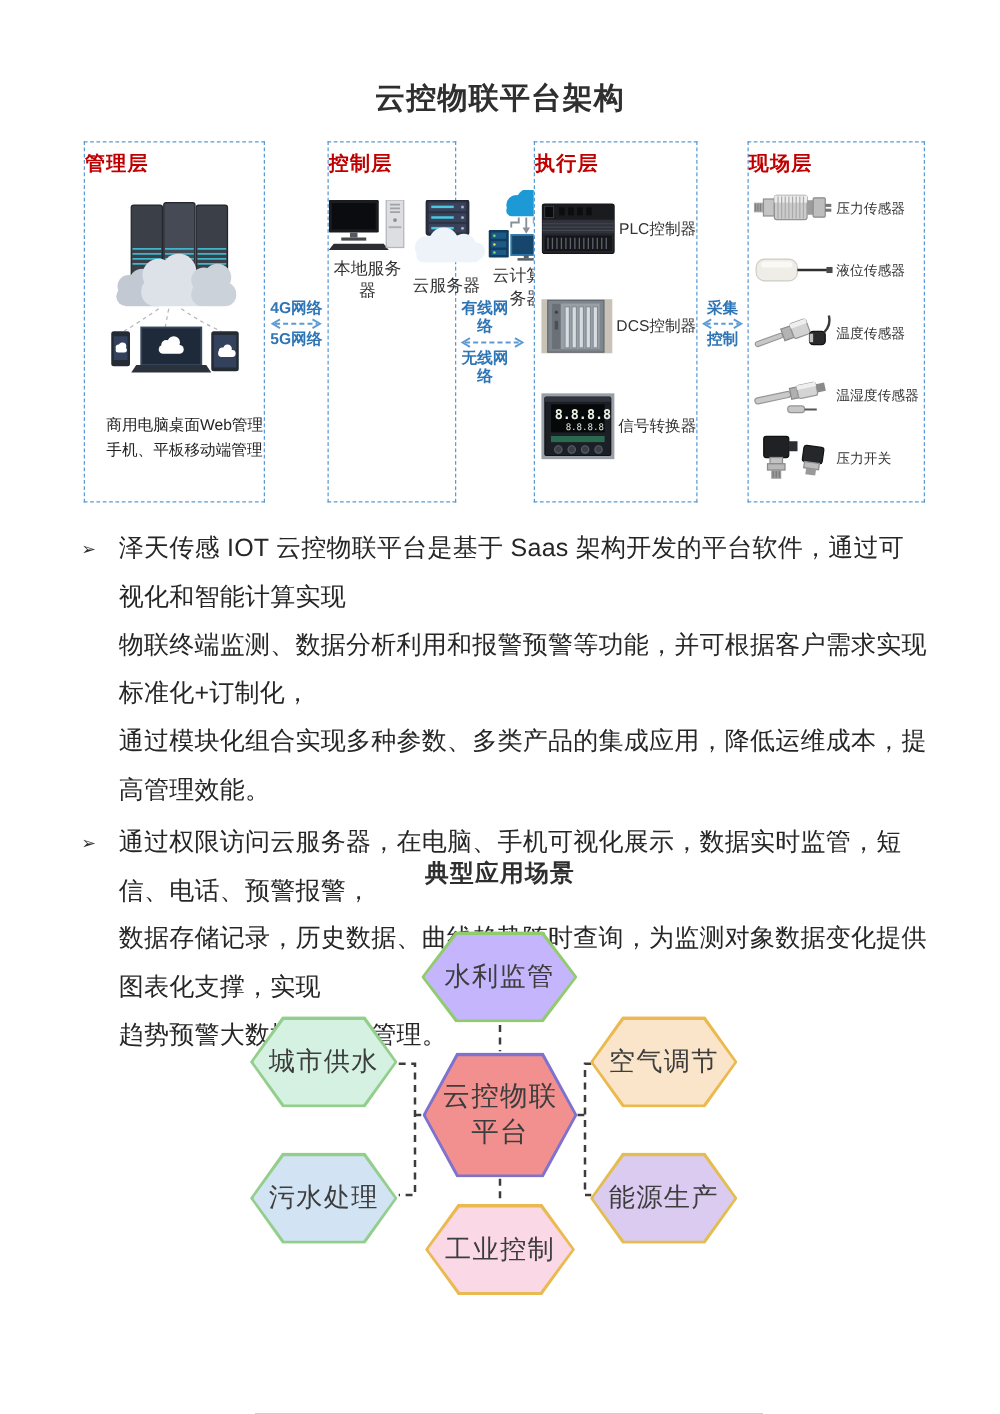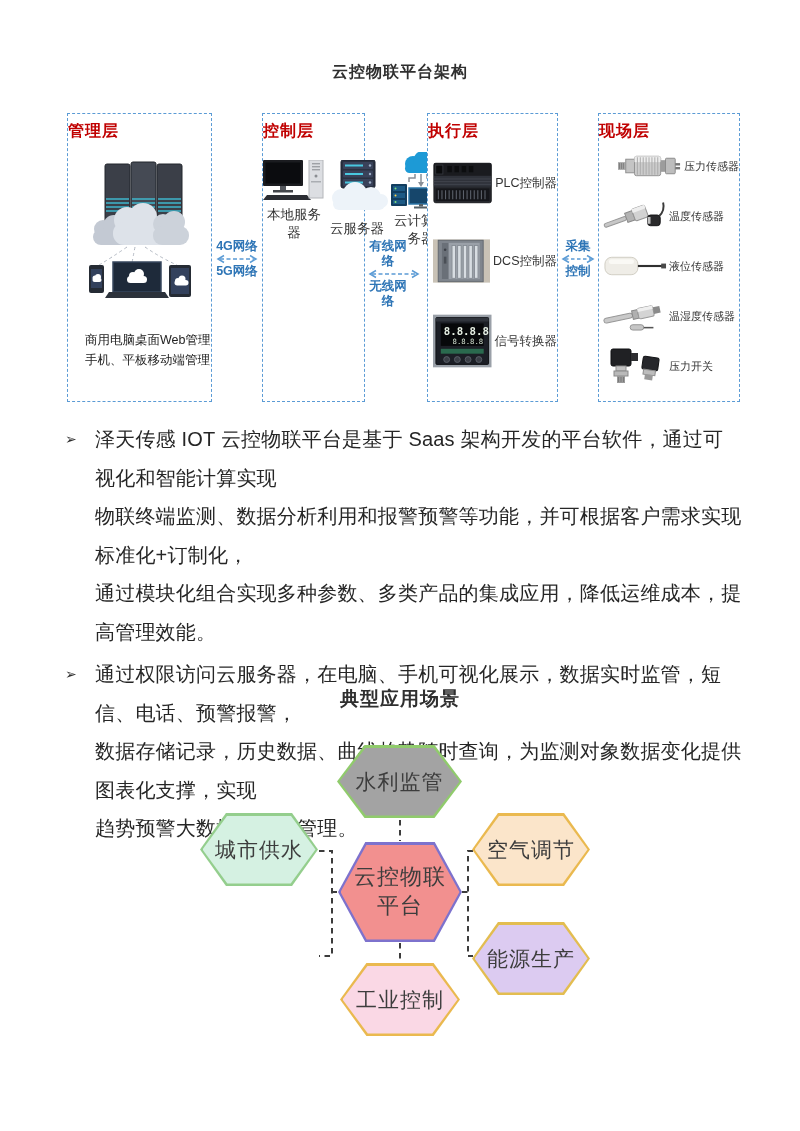--- a/index.html
+++ b/index.html
@@ -6,21 +6,21 @@
   html,body { background:#888; }
   #page {
     position:relative; width:800px; height:1131px; margin:0 auto;
     background:#ffffff; overflow:hidden;
     font-family:"Liberation Sans","DejaVu Sans",sans-serif;
     color:#262626;
   }
   
   .doc-title {
     position:absolute; left:0; width:800px; text-align:center;
-    font-size:16px; font-weight:bold; color:#2f2f2f; letter-spacing:1px;
+    font-size:24px; font-weight:bold; color:#2f2f2f; letter-spacing:1px;
   }
   #arch-title { top:62px; }
   #scenario-title { top:686px; font-size:19px; }
   
   .layer-box {
     position:absolute; top:113px; height:289px;
     border:1.5px dashed #5b9bd5; background:#fff;
   }
   .layer-title {
     text-align:left; color:#c00000; font-weight:bold; font-size:16px;
@@ -309,57 +309,57 @@
       <path d="M5 5 H31" stroke="#5b9bd5" stroke-width="1.5" stroke-dasharray="3.5 2.5" fill="none"></path>
       <polyline points="9,1.5 3,5 9,8.5" stroke="#5b9bd5" stroke-width="1.5" fill="none"></polyline>
       <polyline points="27,1.5 33,5 27,8.5" stroke="#5b9bd5" stroke-width="1.5" fill="none"></polyline>
     </svg>
     <div>控制</div>
   </div>
 
   <div class="layer-box" id="layer-field" style="left:598px; width:142px;">
     <div class="layer-title">现场层</div>
     <div style="display:flex; flex-direction:column; padding:2px 0 0 4px;">
-      <div class="h-row" style="height:44px;justify-content:flex-end;">
+      <div class="h-row" style="height:44px;">
         <svg width="64" height="30" viewBox="0 0 66 30">
           <rect x="0" y="11" width="8" height="8" fill="#a8a8a8"></rect>
           <path d="M1.5 12 V18 M3.5 12 V18 M5.5 12 V18" stroke="#7c7c7c" stroke-width="1"></path>
           <rect x="8" y="8" width="9" height="14" fill="#c4c4c4" stroke="#8f8f8f"></rect>
           <rect x="17" y="5" width="27" height="20" rx="2" fill="#cccccc" stroke="#939393"></rect>
           <rect x="17" y="5" width="27" height="6" fill="#ececec"></rect>
           <path d="M20 6 V24 M23 6 V24 M26 6 V24 M29 6 V24 M32 6 V24 M35 6 V24 M38 6 V24 M41 6 V24" stroke="#a9a9a9" stroke-width="1"></path>
           <rect x="44" y="9" width="5" height="12" fill="#9c9c9c"></rect>
           <rect x="49" y="7" width="10" height="16" rx="1" fill="#bdbdbd" stroke="#8a8a8a"></rect>
           <rect x="59" y="12" width="5" height="2.5" fill="#777777"></rect>
           <rect x="59" y="16" width="5" height="2.5" fill="#777777"></rect>
         </svg>
         <div class="img-label">压力传感器</div>
       </div>
       <div class="h-row" style="height:44px; margin-top:6px;">
+        <svg width="64" height="26" viewBox="0 0 66 26">
+          <rect x="2" y="4" width="34" height="18" rx="7" fill="#efede7" stroke="#cfccc2"></rect>
+          <rect x="6" y="6" width="26" height="5" rx="2.5" fill="#faf9f5"></rect>
+          <path d="M36 13 H62" stroke="#2f2f2f" stroke-width="2.2"></path>
+          <rect x="60" y="10.5" width="5" height="5" fill="#4a4a4a"></rect>
+        </svg>
+        <div class="img-label">液位传感器</div>
+      </div>
+      <div class="h-row" style="height:44px; margin-top:6px;">
         <svg width="64" height="36" viewBox="0 0 66 36">
           <g transform="rotate(-20 24 20)">
             <rect x="0" y="18" width="24" height="4" rx="2" fill="#c7c7c7" stroke="#979797"></rect>
             <rect x="24" y="15" width="8" height="10" fill="#b3b3b3" stroke="#8a8a8a"></rect>
             <rect x="32" y="13.5" width="14" height="13" rx="2" fill="#d2d2d2" stroke="#949494"></rect>
             <rect x="32" y="13.5" width="14" height="4" fill="#eeeeee"></rect>
           </g>
           <rect x="46" y="17" width="13" height="11" rx="3" fill="#2a2a2c" stroke="#131315"></rect>
           <rect x="46" y="19" width="3" height="7" fill="#c0c0c0"></rect>
           <path d="M58 18 Q64 12 62 4" stroke="#3a3a3a" stroke-width="2" fill="none"></path>
         </svg>
         <div class="img-label">温度传感器</div>
-      </div>
-      <div class="h-row" style="height:44px; margin-top:6px;">
-        <svg width="64" height="26" viewBox="0 0 66 26">
-          <rect x="2" y="4" width="34" height="18" rx="7" fill="#efede7" stroke="#cfccc2"></rect>
-          <rect x="6" y="6" width="26" height="5" rx="2.5" fill="#faf9f5"></rect>
-          <path d="M36 13 H62" stroke="#2f2f2f" stroke-width="2.2"></path>
-          <rect x="60" y="10.5" width="5" height="5" fill="#4a4a4a"></rect>
-        </svg>
-        <div class="img-label">液位传感器</div>
       </div>
       <div class="h-row" style="height:44px; margin-top:6px;">
         <svg width="64" height="34" viewBox="0 0 66 34">
           <g transform="rotate(-12 33 14)">
             <rect x="0" y="13" width="30" height="5" rx="2.5" fill="#c9c9c9" stroke="#989898"></rect>
             <rect x="30" y="11" width="6" height="9" fill="#b0b0b0" stroke="#8a8a8a"></rect>
             <rect x="36" y="10" width="16" height="11" rx="2" fill="#d4d4d4" stroke="#9a9a9a"></rect>
             <rect x="36" y="10" width="16" height="3.5" fill="#efefef"></rect>
             <rect x="52" y="12" width="7" height="7" fill="#8a8a8a"></rect>
           </g>
@@ -409,21 +409,21 @@
       <path d="M400 820 V841"></path>
       <path d="M400 943 V962"></path>
       <path d="M319 851 H332 V956 H319"></path>
       <path d="M332 892 H337"></path>
       <path d="M473 851 H468 V956 H473"></path>
       <path d="M462 892 H468"></path>
     </g>
   </svg>
 
   <div class="hex" style="left: 337px; top: 745px; width: 125px; height: 73px; background-color: rgb(144, 203, 108);">
-    <div class="hex-inner" style="background-color: #a3a3a3;">
+    <div class="hex-inner" style="background-color: #c4b5fd;">
       <span class="hex-label">水利监管</span>
     </div>
   </div>
 
   <div class="hex" style="left: 200px; top: 813px; width: 118px; height: 73px; background-color: rgb(148, 206, 141);">
     <div class="hex-inner" style="background-color: rgb(213, 241, 226);">
       <span class="hex-label">城市供水</span>
     </div>
   </div>
 
@@ -433,20 +433,25 @@
 平台</span>
     </div>
   </div>
 
   <div class="hex" style="left: 472px; top: 813px; width: 118px; height: 73px; background-color: rgb(234, 185, 79);">
     <div class="hex-inner" style="background-color: rgb(251, 229, 202);">
       <span class="hex-label">空气调节</span>
     </div>
   </div>
 
+  <div class="hex" style="left: 200px; top: 922px; width: 118px; height: 73px; background-color: rgb(148, 206, 141);">
+    <div class="hex-inner" style="background-color: rgb(210, 228, 244);">
+      <span class="hex-label">污水处理</span>
+    </div>
+  </div>
 
   <div class="hex" style="left: 472px; top: 922px; width: 118px; height: 73px; background-color: rgb(227, 189, 80);">
     <div class="hex-inner" style="background-color: rgb(220, 203, 241);">
       <span class="hex-label">能源生产</span>
     </div>
   </div>
 
   <div class="hex" style="left: 340px; top: 963px; width: 120px; height: 73px; background-color: rgb(234, 185, 79);">
     <div class="hex-inner" style="background-color: rgb(250, 216, 229);">
       <span class="hex-label">工业控制</span>

